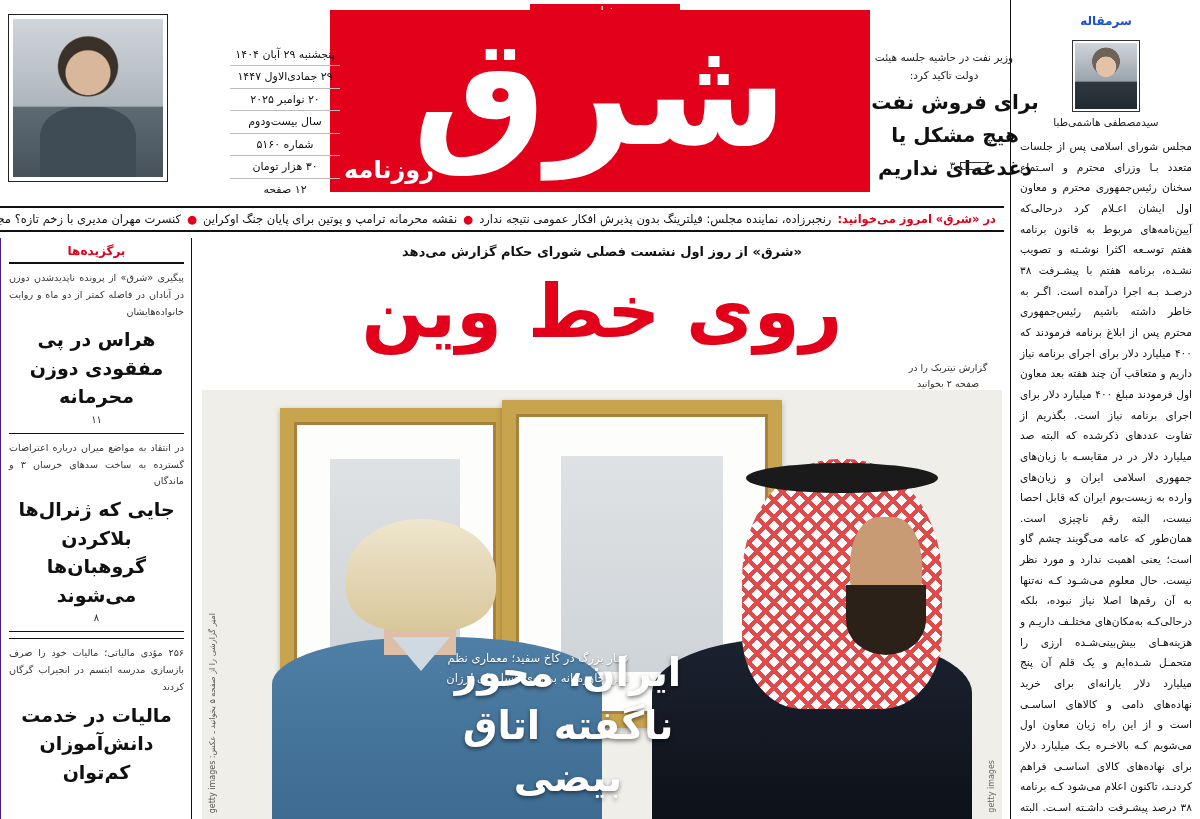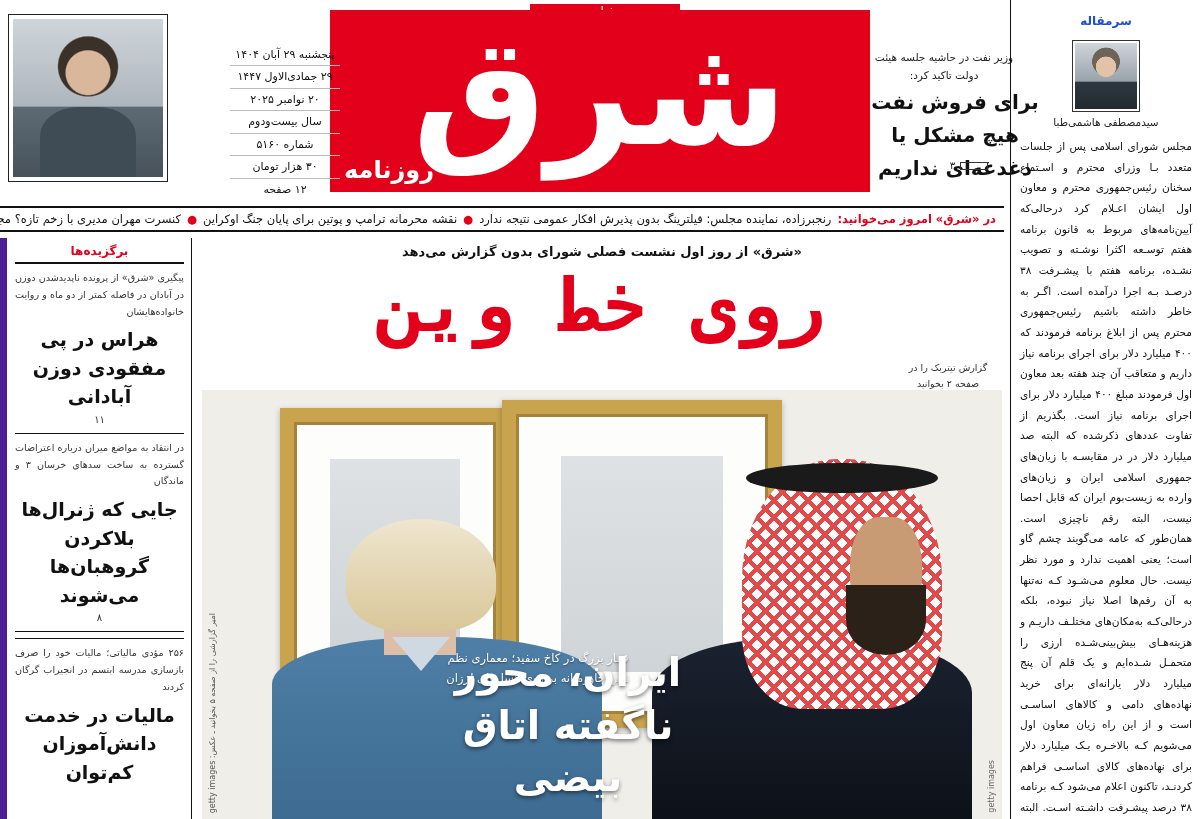--- a/index.html
+++ b/index.html
@@ -112,21 +112,21 @@
     display:flex;align-items:center;justify-content:flex-start;
     font-size:11.5px;padding:0 8px;box-sizing:border-box;gap:6px;
     white-space:nowrap;overflow:hidden;direction:rtl;
   }
   .ticker .lead{color:#e2001a;font-weight:bold;}
   .ticker .dot{color:#e2001a;font-weight:bold;}
 
   
   .side{
     position:absolute;top:238px;left:0;width:192px;height:581px;
-    box-sizing:border-box;padding:0 8px;border-left:7px solid #4c1d95;
+    box-sizing:border-box;padding:0 8px;border-left:1px solid #4c1d95;
   }
   .side-head{
     text-align:center;color:#e2001a;font-size:12px;font-weight:bold;margin:6px 0 4px;
   }
   .side-rule{height:2px;background:#111;margin-bottom:6px;}
   .side-item{margin-bottom:8px;}
   .side-item .sub{font-size:9.6px;line-height:1.75;text-align:justify;color:#333;}
   .side-item .ttl{font-size:19px;font-weight:bold;line-height:1.5;text-align:center;margin:5px 0 3px;}
   .side-item .pg{text-align:center;font-size:10px;color:#333;}
   .side-sep{height:1px;background:#111;margin:6px 0;}
@@ -134,21 +134,21 @@
   
   .main{
     position:absolute;top:238px;left:192px;width:820px;height:581px;
     box-sizing:border-box;padding:0 10px;
   }
   .over-line{
     text-align:center;font-size:13px;font-weight:bold;margin-top:6px;color:#111;
   }
   .big-title{
     text-align:center;color:#e2001a;font-weight:bold;
-    font-size:74px;line-height:1.15;margin:10px 0 6px;letter-spacing:-1px;font-family:Liberation Mono, monospace;
+    font-size:74px;line-height:1.15;margin:10px 0 6px;letter-spacing:-1px;
   }
   .credit{
     position:absolute;right:18px;top:122px;width:92px;font-size:9.5px;line-height:1.7;
     text-align:center;color:#333;margin-left:16px;
   }
 
   
   .photo{
     position:absolute;left:10px;top:152px;width:800px;height:429px;overflow:hidden;
     background:linear-gradient(#f2f1ee,#e9e7e2);
@@ -276,21 +276,21 @@
 
   <div class="side-divider"></div>
   <div class="rail-divider"></div>
 
   <div class="side">
     <div class="side-head">برگزیده‌ها</div>
     <div class="side-rule"></div>
 
     <div class="side-item">
       <div class="sub">پیگیری «شرق» از پرونده ناپدیدشدن دوزن در آبادان در فاصله کمتر از دو ماه و روایت خانواده‌هایشان</div>
-      <div class="ttl">هراس در پی مفقودی دوزن آبادانی</div>
+      <div class="ttl">هراس در پی مفقودی دوزن محرمانه</div>
       <div class="pg">۱۱</div>
     </div>
     <div class="side-sep"></div>
 
     <div class="side-item">
       <div class="sub">در انتقاد به مواضع میران درباره اعتراضات گسترده به ساخت سدهای خرسان ۳ و ماندگان</div>
       <div class="ttl">جایی که ژنرال‌ها بلاکردن گروهبان‌ها می‌شوند</div>
       <div class="pg">۸</div>
     </div>
     <div class="side-sep"></div>
@@ -299,21 +299,21 @@
 
     <div class="side-item">
       <div class="sub">۲۵۶ مؤدی مالیاتی؛ مالیات خود را صرف بازسازی مدرسه ابتسم در انجیراب گرگان کردند</div>
       <div class="ttl">مالیات در خدمت دانش‌آموزان کم‌توان</div>
 
     </div>
 
   </div>
 
   <div class="main">
-    <div class="over-line">«شرق» از روز اول نشست فصلی شورای بدون گزارش می‌دهد</div>
+    <div class="over-line">«شرق» از روز اول نشست فصلی شورای حکام گزارش می‌دهد</div>
     <div class="big-title">روی خط وین</div>
     <div class="credit">گزارش تیتربک را در صفحه ۲ بخوانید</div>
 
     <div class="photo">
       <div class="gallery-wall"></div>
 
       <div class="frame f1">
         <div class="mat"></div>
         <div class="art"></div>
       </div>

